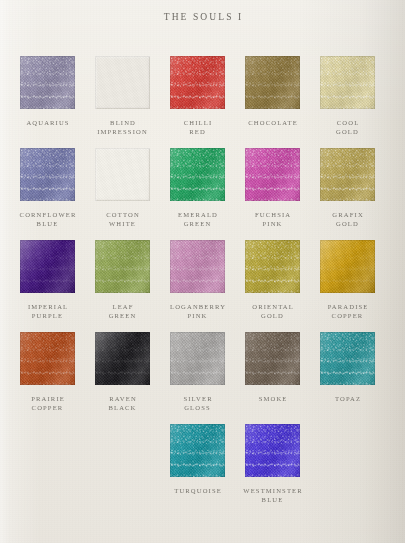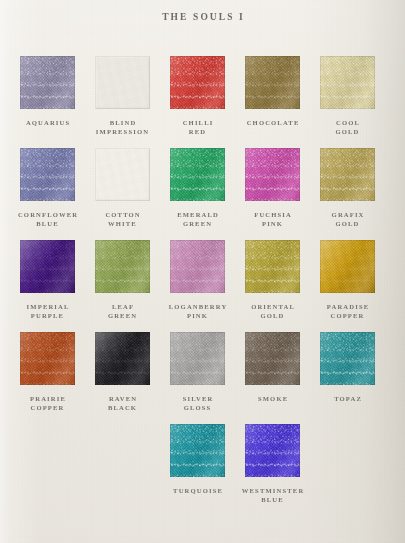--- a/index.html
+++ b/index.html
@@ -29,21 +29,20 @@
         rgba(120,112,100,0.10) 385px,
         rgba(120,112,100,0.16) 405px),
       
       linear-gradient(to bottom,
         rgba(255,255,255,0.30) 0%,
         rgba(255,255,255,0.05) 22%,
         rgba(0,0,0,0.012) 62%,
         rgba(255,255,255,0.12) 100%),
       radial-gradient(120% 85% at 38% 28%,
         #f3f0e9 0%, #eeebe3 45%, #e8e4db 78%, #e3dfd6 100%);
-    font-weight: bold;
   }
   
   #paper-grain {
     position: absolute;
     inset: 0;
     pointer-events: none;
     opacity: .5;
     background-image:
       repeating-linear-gradient(0deg,
         rgba(0,0,0,0.012) 0px, rgba(0,0,0,0.012) 1px,

